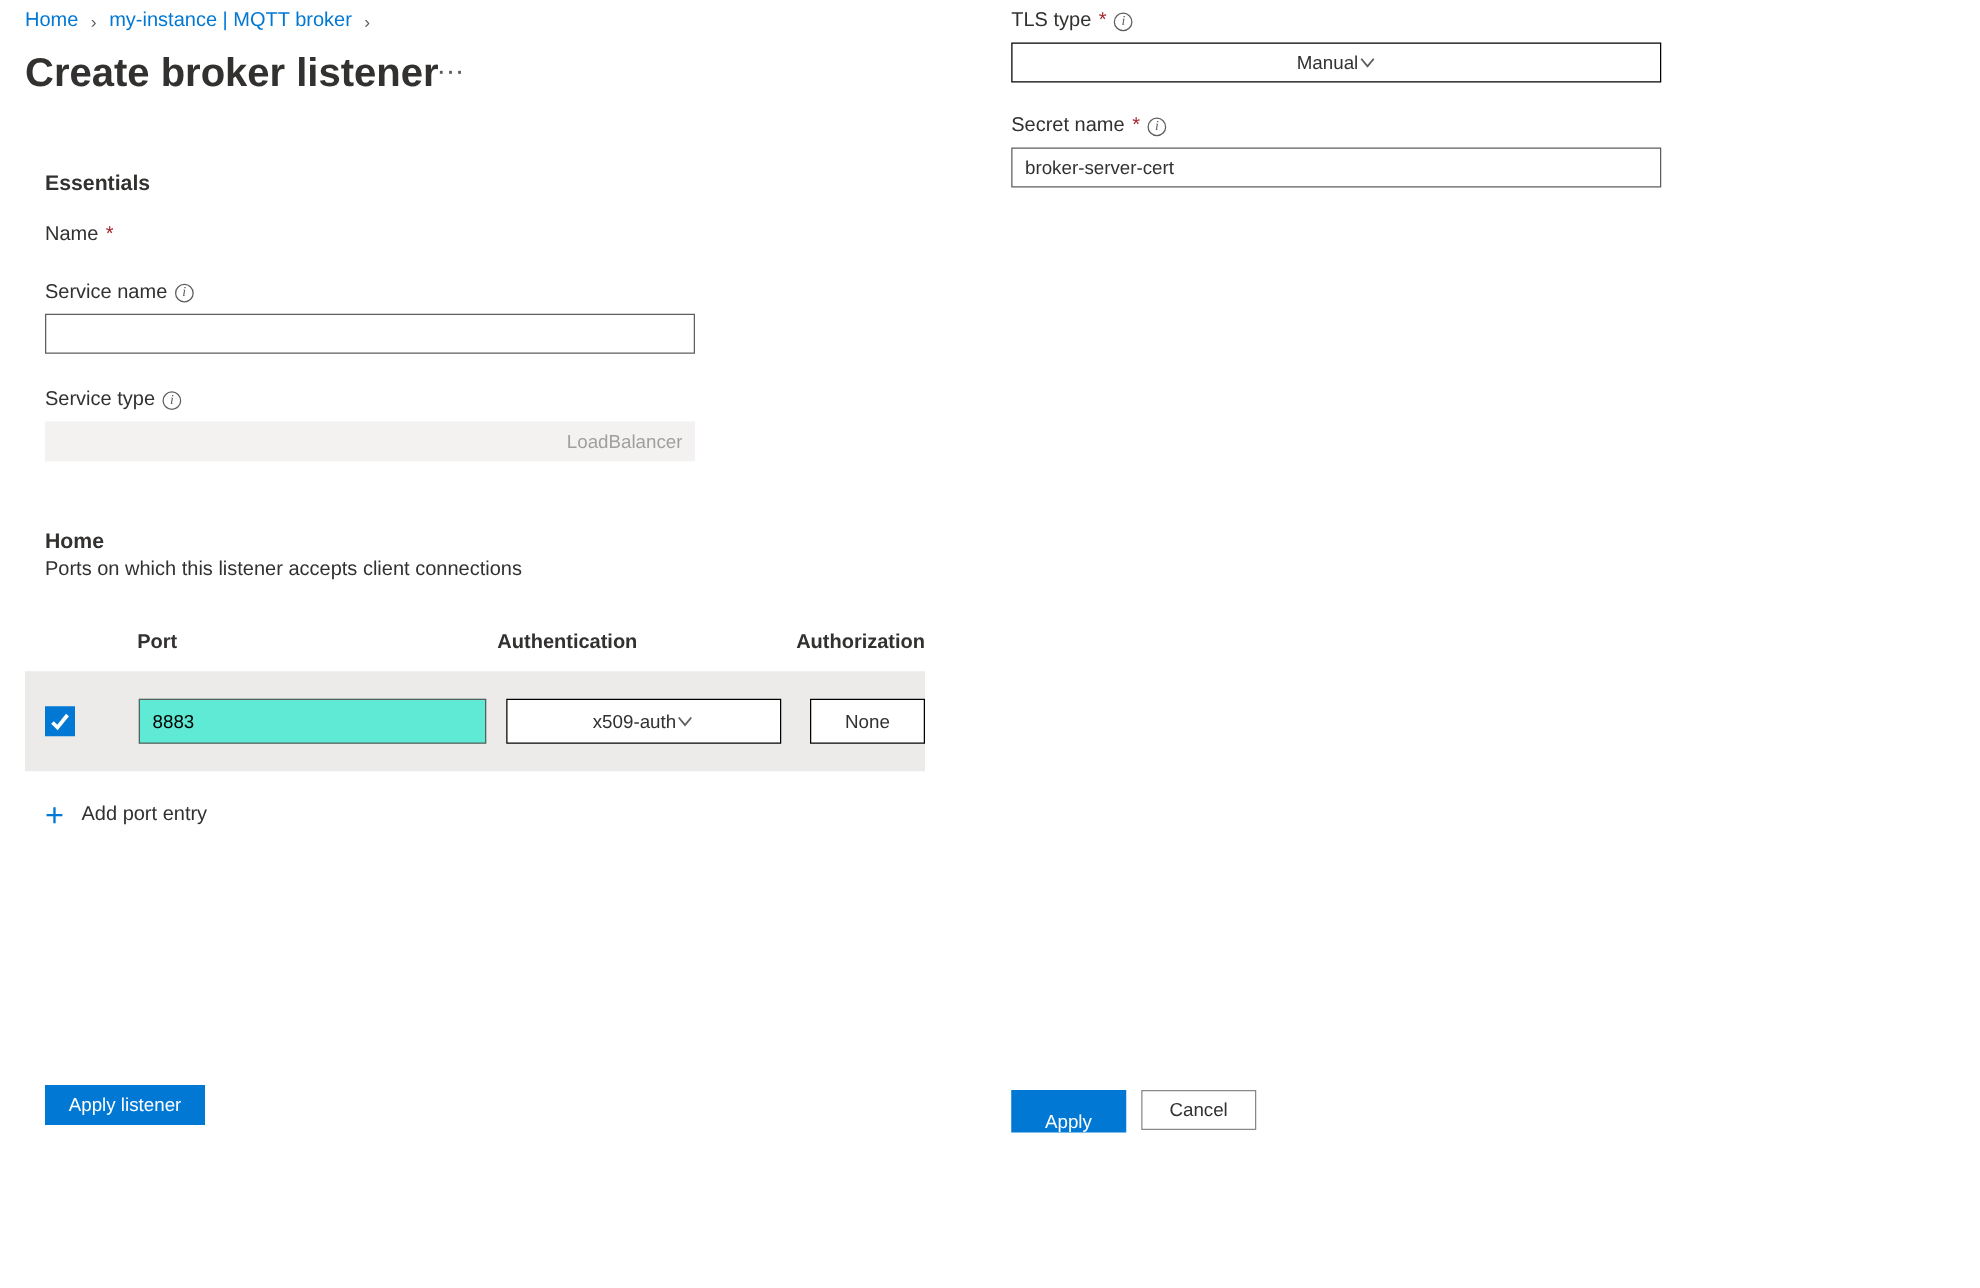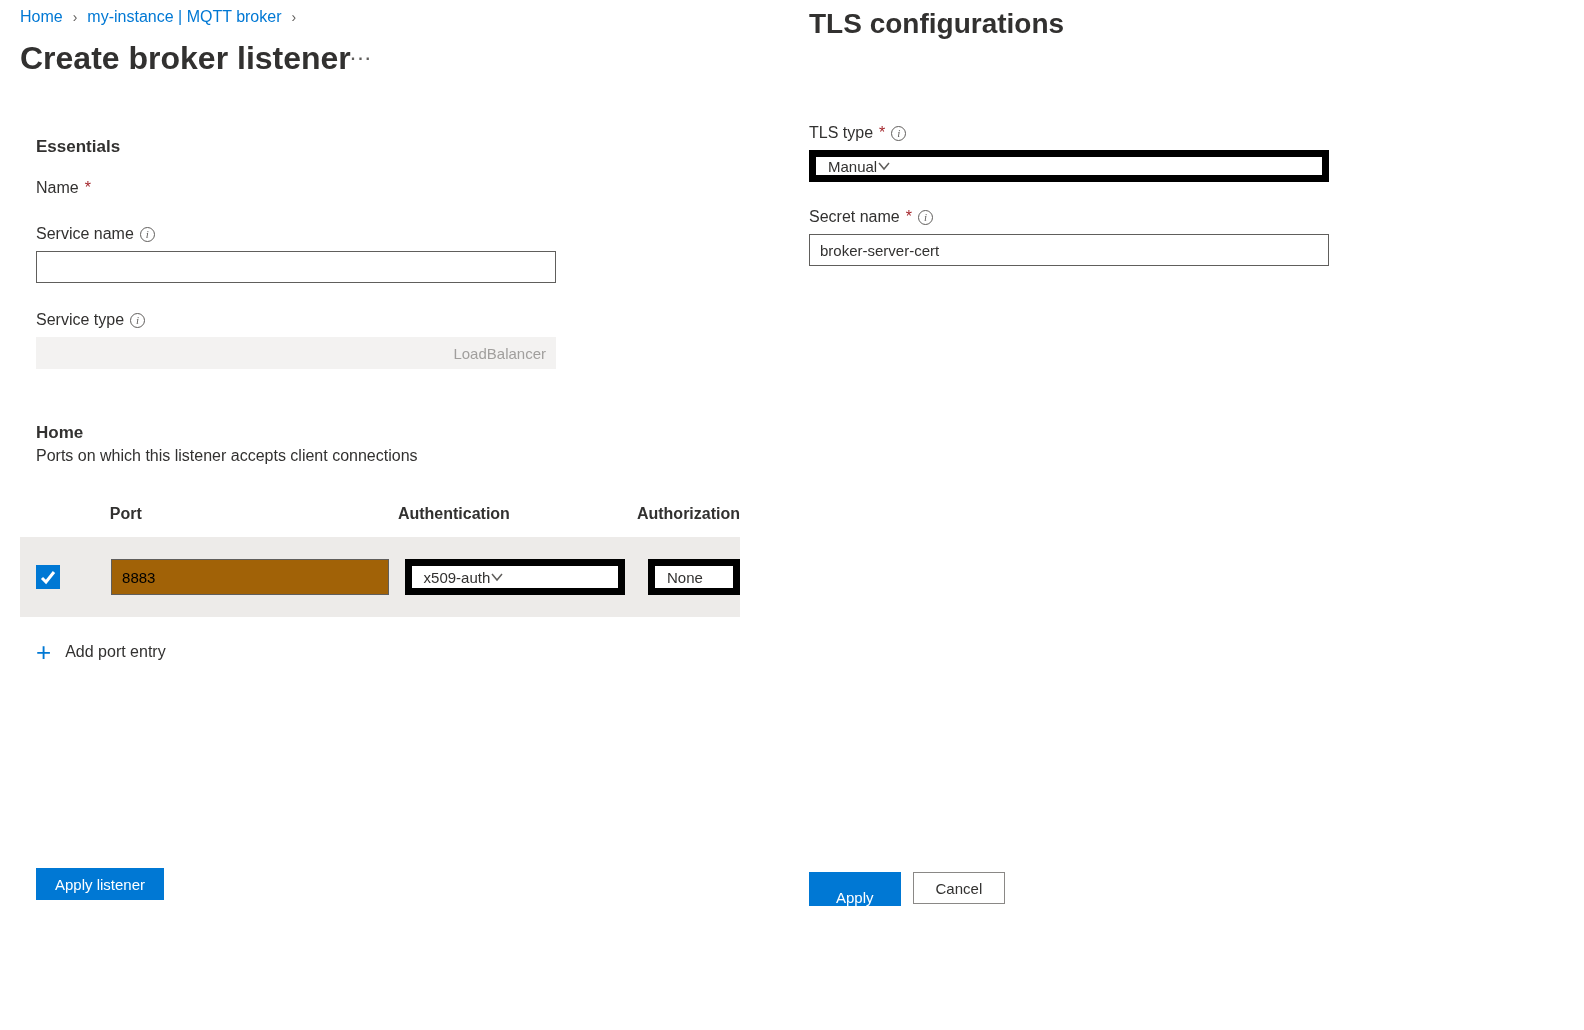--- a/index.html
+++ b/index.html
@@ -26,23 +26,23 @@
   
   .ports-sub { padding-left:16px; font-size:16px; color:#323130; margin-top:-4px; margin-bottom:40px;}
   .ports-header { display:flex; padding-left:16px; font-size:16px; font-weight:600; margin-bottom:14px;}
   .col-chk { width: 78px; }
   .col-port { width: 305px; }
   .col-auth { width: 253px; }
   .col-authz { flex:1; }
   .ports-row { display:flex; align-items:center; background:#edebe9; padding: 22px 0 22px 16px; }
   .chk { width:24px; height:24px; background:#0078d4; display:flex; align-items:center; justify-content:center; }
   .chk svg { width:16px; height:16px; stroke:#fff; stroke-width:3; fill:none; }
-  .row-input { height:36px; border:1px solid #605e5c; background:#a16207; padding:0 10px; font-size:15px; }
+  .row-input { height:36px; border:1px solid #605e5c; background:#5eead4; padding:0 10px; font-size:15px; }
   .row-input.port-in { width: 278px; }
-  .select { height:36px; border:7px solid #000000; background:#fff; display:flex; align-items:center; justify-content:flex-start; padding:0 12px; font-size:15px; cursor:pointer;}
+  .select { height:36px; border:1px solid #000000; background:#fff; display:flex; align-items:center; justify-content:center; padding:0 12px; font-size:15px; cursor:pointer;}
   .select.auth-sel { width:220px; }
   .select.authz-sel { width: 92px; }
   .chev { width:14px; height:14px; }
   .chev svg { width:14px; height:14px; stroke:#605e5c; stroke-width:1.5; fill:none; }
   .add-row { display:flex; align-items:center; gap:14px; padding: 22px 0 0 16px; color:#323130; cursor:pointer; }
   .plus-icon { color:#0078d4; font-size:26px; font-weight:300; line-height:1;}
   .add-label { font-size:16px; }
   
   .main .footer { position:absolute; left:36px; bottom:130px; }
   .btn { height:32px; padding:0 18px; font-size:15px; border:1px solid transparent; cursor:pointer; }
@@ -137,21 +137,20 @@
     <span class="plus-icon">+</span>
     <span class="add-label">Add port entry</span>
   </div>
 
   <div class="footer">
     <button class="btn btn-primary">Apply listener</button>
   </div>
 </div>
 
 <div class="panel">
-  <h2 class="panel-title">TLS configurations</h2>
 
   <div class="field">
     <div class="field-label">
       <span>TLS type</span>
         <span class="req">*</span>
       <span class="info-icon">i</span>
     </div>
     <div class="select wide">
       <span>Manual</span>
       <span class="chev"><svg viewBox="0 0 14 14">

